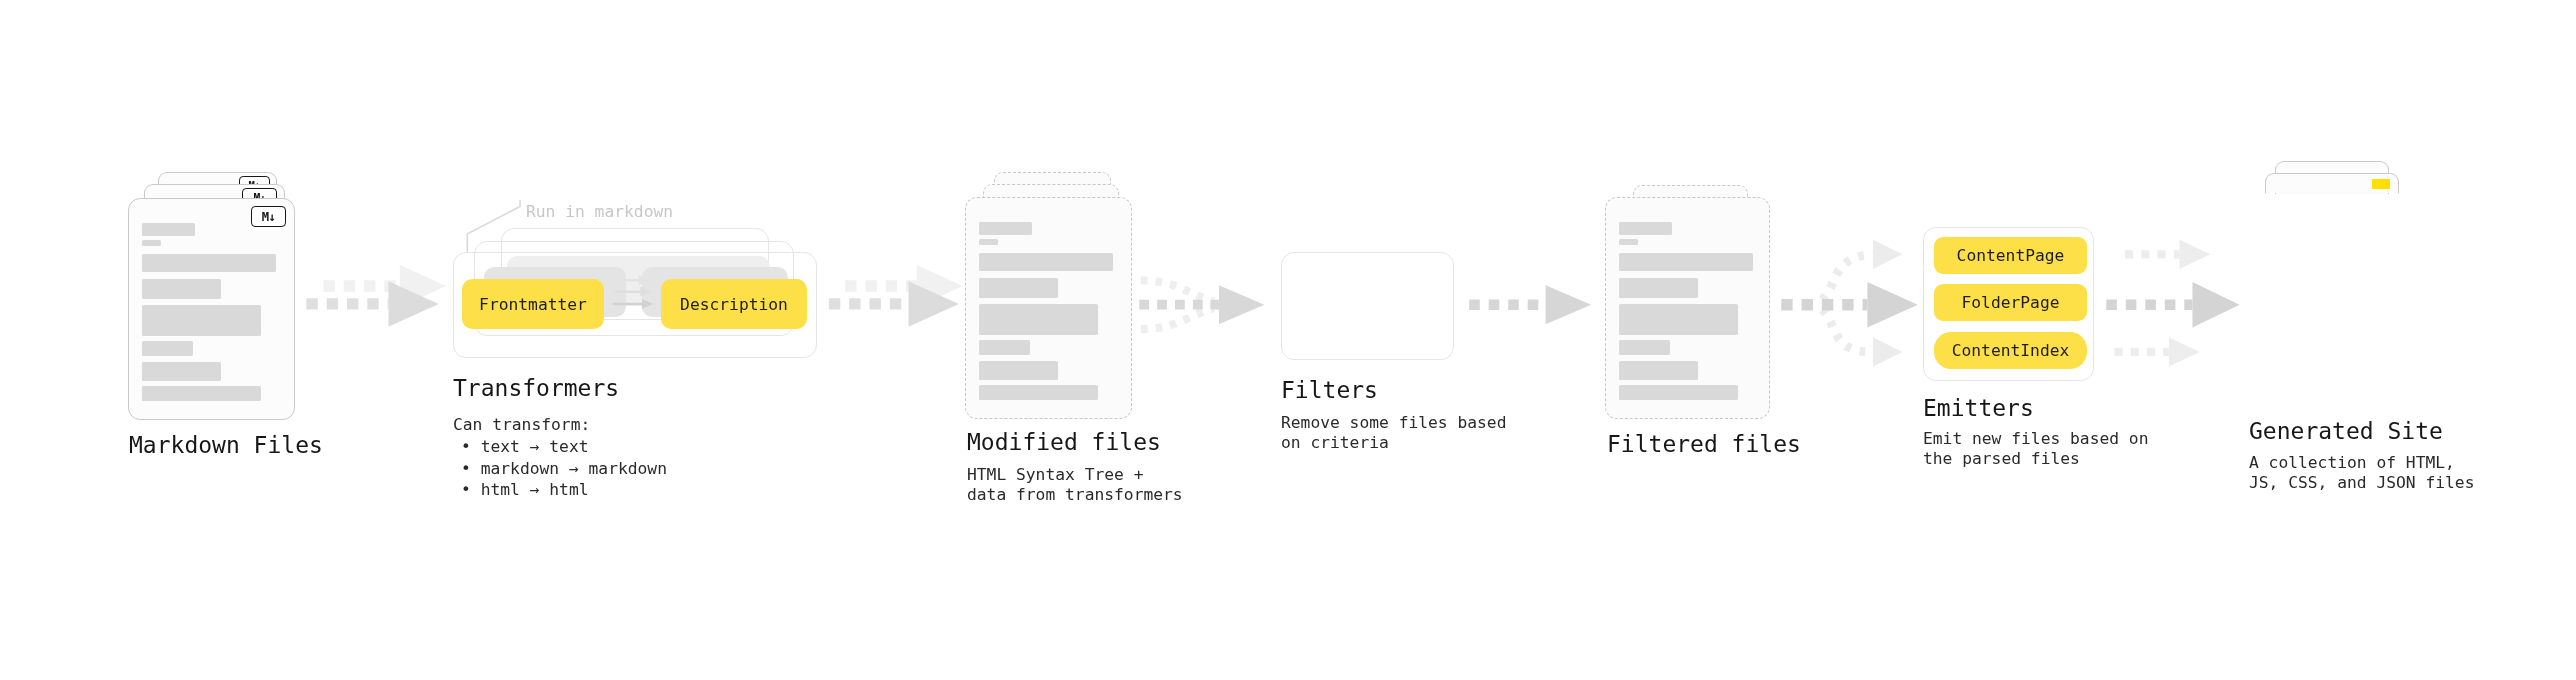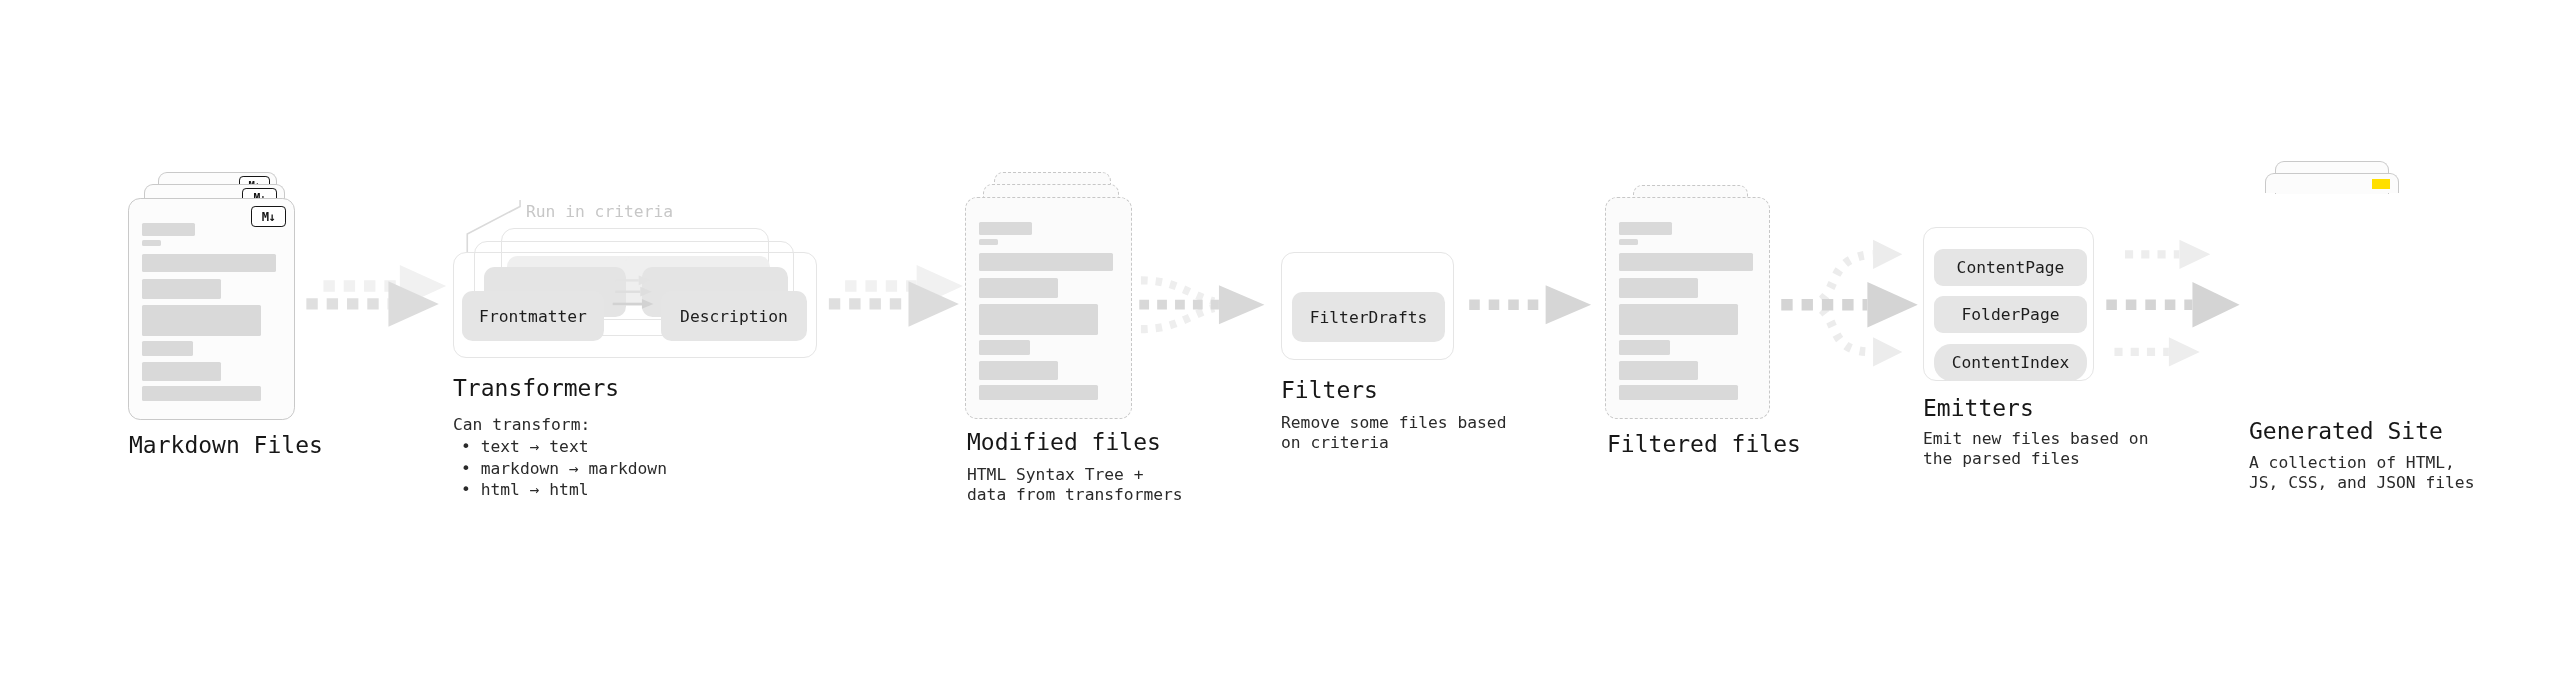--- a/index.html
+++ b/index.html
@@ -18,22 +18,22 @@
 
   .bar { position:absolute; left:13px; background:#d9d9d9; border-radius:1.6px; }
 
   
   .stage-label { position:absolute; font-size:23px; color:#171717; white-space:pre; }
   .stage-desc  { position:absolute; font-size:16.3px; color:#2a2a2a; line-height:20.3px; white-space:pre; }
   .bullet-line { position:absolute; font-size:16.3px; color:#2a2a2a; white-space:pre; padding-left:8.1px; }
   .annotation  { position:absolute; font-size:16.3px; color:#c7c7c7; white-space:pre; }
 
   
-  .plugin-btn { position:absolute; box-sizing:border-box; background:#e5e5e5; border-radius:10.6px;
-    display:flex; align-items:center; justify-content:center; font-size:16.3px; color:#1d1d1d; white-space:pre;margin-top:12px; }
+  .plugin-btn { position:absolute; box-sizing:border-box; background:#fde047; border-radius:10.6px;
+    display:flex; align-items:center; justify-content:center; font-size:16.3px; color:#1d1d1d; white-space:pre; }
   .ghost1 { position:absolute; background:#e4e4e4; border-radius:10.6px; }
   .ghost2 { position:absolute; background:#efefef; border-radius:10.6px; }
 
   .outline-box { position:absolute; box-sizing:border-box; border:1.6px solid #e5e5e5; border-radius:13px; }
 
   
   .md-badge { position:absolute; display:flex; align-items:center; justify-content:center;
     background:#ffffff; border:1.6px solid #151515; border-radius:4.1px; color:#151515;
     font-weight:bold; letter-spacing:-0.8px; }
   .js-badge { position:absolute; background:#ffdf00; }
@@ -68,21 +68,21 @@
       <div class="bar" style="top: 106px; width: 119px; height: 31px;"></div>
       <div class="bar" style="top: 142px; width: 51px; height: 14.6px;"></div>
       <div class="bar" style="top: 163px; width: 79px; height: 18.7px;"></div>
       <div class="bar" style="top: 187px; width: 119px; height: 14.6px;"></div>
     </div>
   <div class="stage-label" style="left:129px;top:432px">Markdown Files</div>
 
   <div class="outline-box" style="left:501px;top:228px;width:268px;height:92px;z-index:1"></div>
   <div class="outline-box" style="left:474px;top:241px;width:320px;height:95px;z-index:1"></div>
   <div class="outline-box" style="left:453px;top:252px;width:364px;height:106px;z-index:1"></div>
-  <div class="annotation" style="left:526px;top:202px;z-index:2">Run in criteria</div>
+  <div class="annotation" style="left:526px;top:202px;z-index:2">Run in markdown</div>
 
   <div class="ghost2" style="left:507px;top:256px;width:142px;height:50px;z-index:2"></div>
   <div class="ghost1" style="left:484px;top:267px;width:142px;height:50px;z-index:3"></div>
   <div class="plugin-btn" style="left:462px;top:279px;width:142px;height:50px;z-index:4">Frontmatter</div>
 
   <div class="ghost2" style="left:624px;top:256px;width:146px;height:50px;z-index:2"></div>
   <div class="ghost1" style="left:642px;top:267px;width:146px;height:50px;z-index:3"></div>
   <div class="plugin-btn" style="left:661px;top:279px;width:146px;height:50px;z-index:4">Description</div>
 
   <div class="stage-label" style="left:453px;top:375px">Transformers</div>
@@ -100,21 +100,20 @@
       <div class="bar" style="top: 80px; width: 79px; height: 19.5px;"></div>
       <div class="bar" style="top: 106px; width: 119px; height: 31px;"></div>
       <div class="bar" style="top: 142px; width: 51px; height: 14.6px;"></div>
       <div class="bar" style="top: 163px; width: 79px; height: 18.7px;"></div>
       <div class="bar" style="top: 187px; width: 119px; height: 14.6px;"></div>
     </div>
   <div class="stage-label" style="left:967px;top:429px">Modified files</div>
   <div class="stage-desc" style="left:967px;top:465px"><span>HTML Syntax Tree +</span><br><span>data from transformers</span></div>
 
   <div class="outline-box" style="left:1281px;top:252px;width:173px;height:108px;z-index:1"></div>
-  <div class="plugin-btn" style="left:1292px;top:280px;width:153px;height:50px;z-index:2">FilterDrafts</div>
   <div class="stage-label" style="left:1281px;top:377px">Filters</div>
   <div class="stage-desc" style="left:1281px;top:413px"><span>Remove some files based</span><br><span>on criteria</span></div>
 
   <div class="file-tab dashed" style="left:1633px;top:185px;width:115px;height:18px;z-index:1"></div>
   <div class="file-card dashed" style="left:1605px;top:197px;width:165px;height:222px;z-index:2">
       <div class="bar" style="top: 24.4px; width: 53px; height: 12.2px;"></div>
       <div class="bar" style="top: 41px; width: 18.7px; height: 5.7px;"></div>
       <div class="bar" style="top: 55px; width: 134px; height: 18px;"></div>
       <div class="bar" style="top: 80px; width: 79px; height: 19.5px;"></div>
       <div class="bar" style="top: 106px; width: 119px; height: 31px;"></div>

